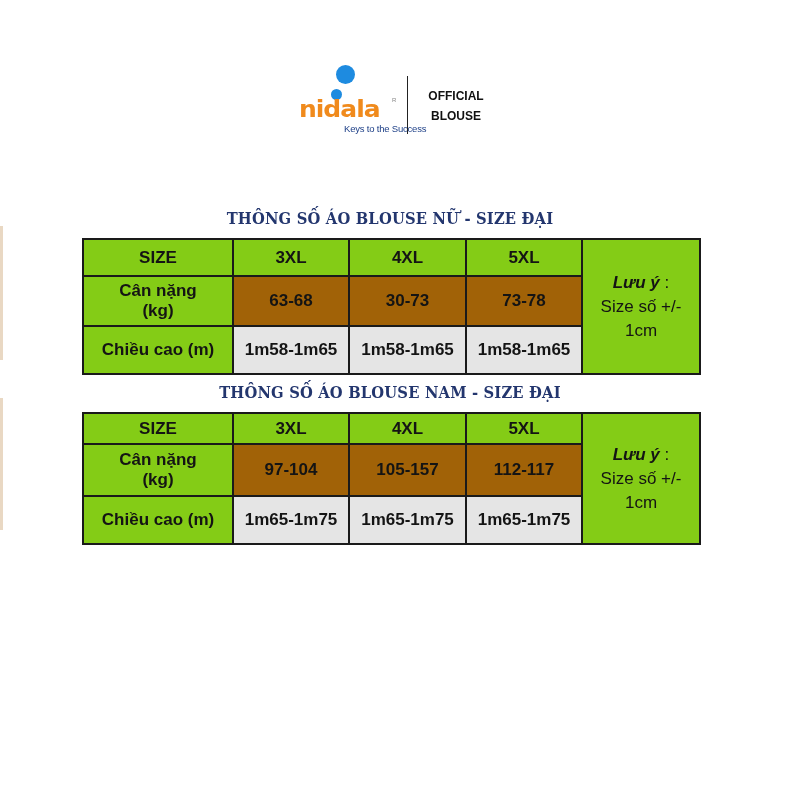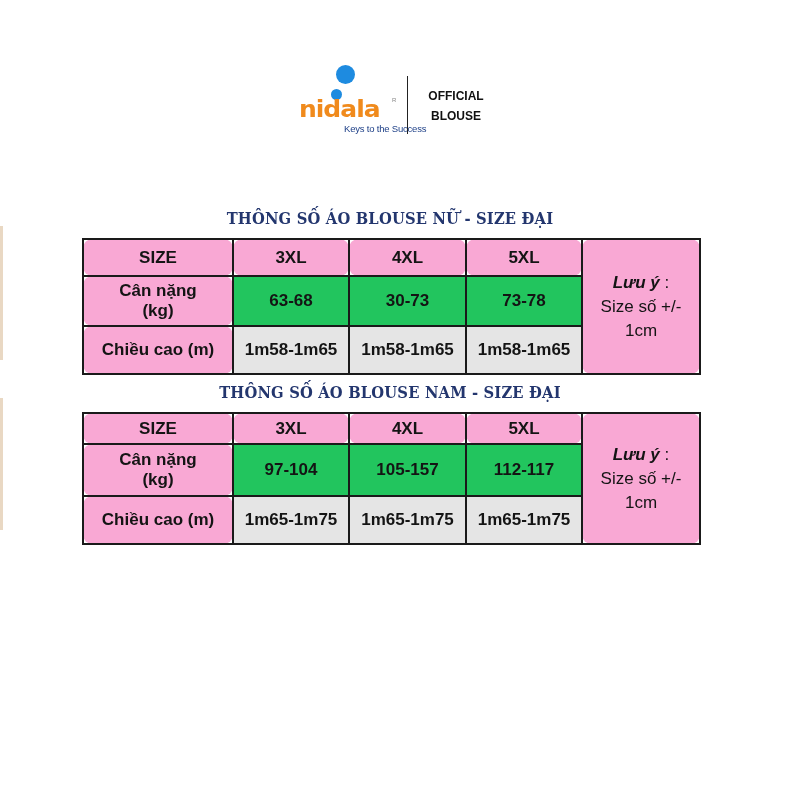--- a/index.html
+++ b/index.html
@@ -17,22 +17,22 @@
   .tagline { position: absolute; left: 20px; top: 61px; font-size: 9.5px; color: #1d3f87; white-space: nowrap; letter-spacing: -0.2px; margin-left: 28px; }
   .divider { position: absolute; left: 407px; top: 76px; width: 1px; height: 58px; background: #222; }
   .official { position: absolute; left: 416px; top: 86px; font-weight: bold; font-size: 12px; line-height: 20px; color: #111; text-align: center; width: 80px; }
 
   
   .sec-title { position: absolute; left: 82px; width: 616px; text-align: center; font-family: "DejaVu Serif", serif; font-weight: bold; font-size: 16px; color: #23366e; letter-spacing: 0.2px; transform: scaleX(0.92); }
 
   
   table.size { position: absolute; left: 82px; width: 617px; border-collapse: collapse; table-layout: fixed; }
   table.size td { border: 2px solid #1a1a1a; text-align: center; vertical-align: middle; font-weight: bold; font-size: 17px; color: #141414; line-height: 20px; }
-  .c-orange { background: #f9a8d4; border-radius: 9px; }
-  .c-gray { background: #22c55e; }
+  .c-orange { background: #84cc16; }
+  .c-gray { background: #a16207; }
   .c-white { background: #e5e5e5; }
   .note { font-weight: normal !important; font-size: 17px !important; line-height: 24px !important; }
   .note-title { font-weight: bold; font-style: italic; }
 </style>
 </head>
 <body>
 
 <div class="edge-strip" style="top:226px;height:134px;"></div>
 <div class="edge-strip" style="top:398px;height:132px;"></div>
 

